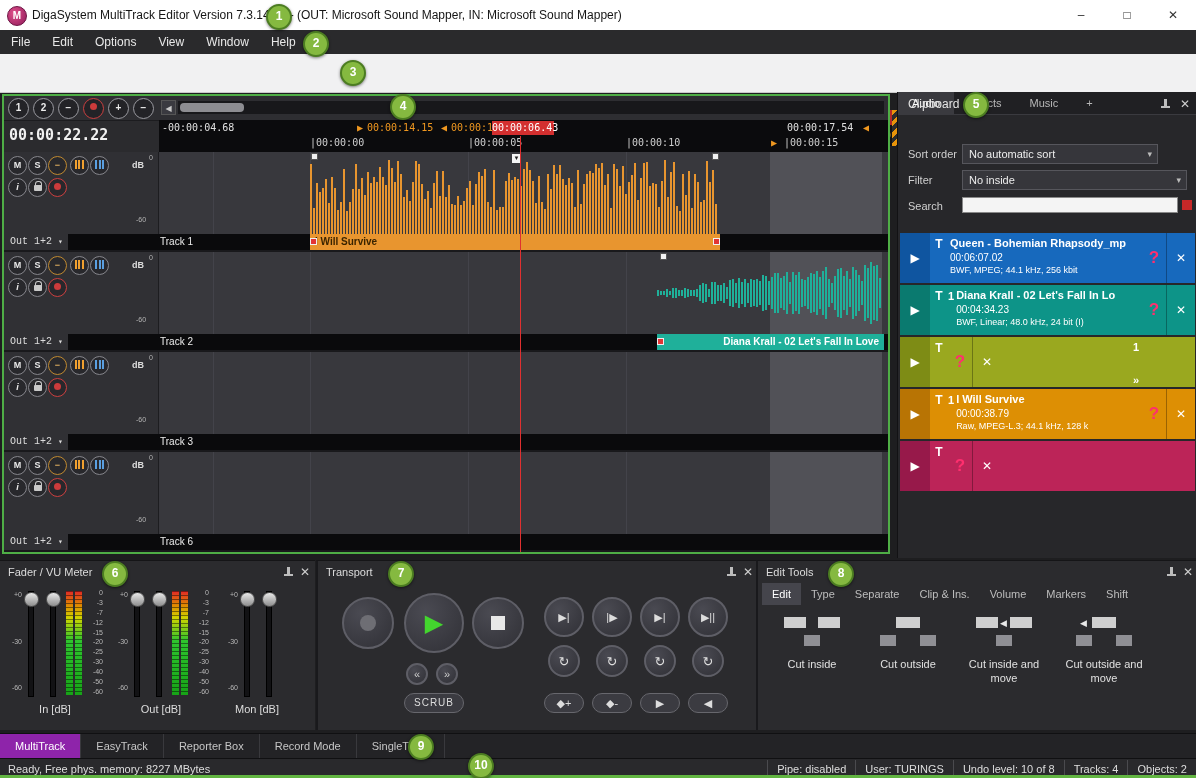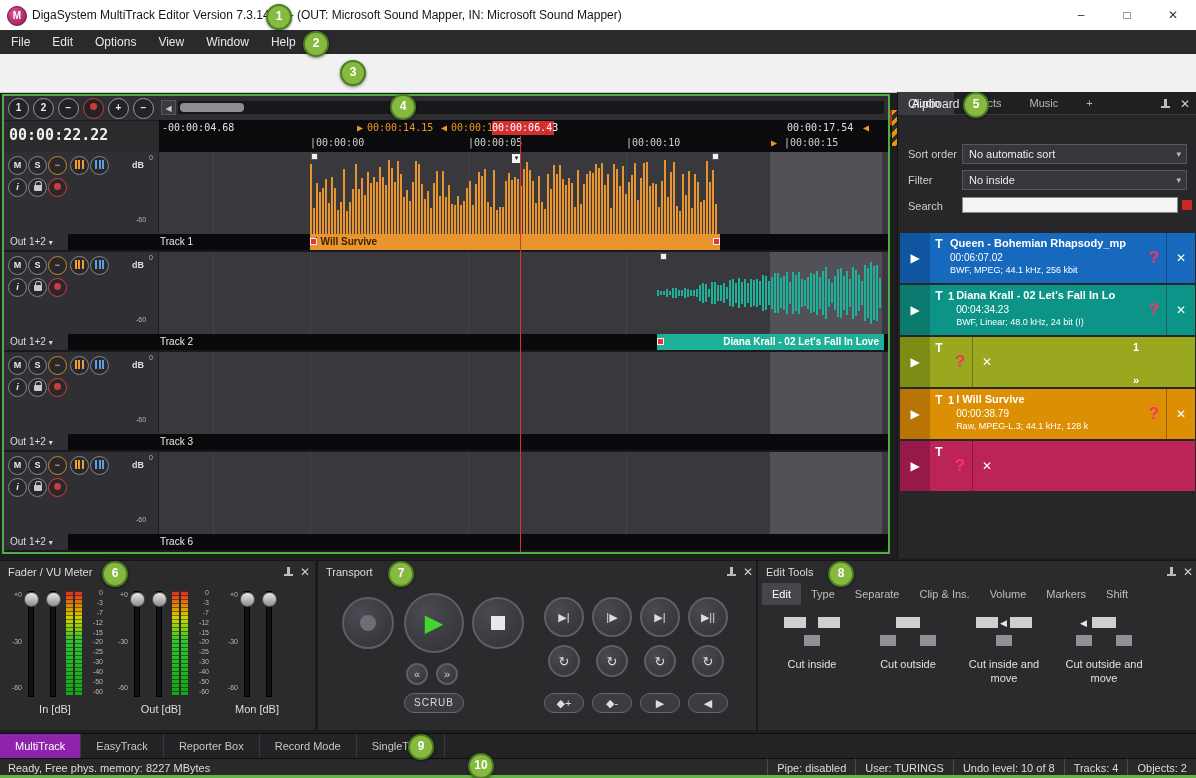--- a/index.html
+++ b/index.html
@@ -52,21 +52,21 @@
   .cbtn.rec{border-color:#cc4040;}
   .recdot{display:block;width:7px;height:7px;border-radius:50%;background:#cc3b3b;margin:4px auto 0;}
   .mbars{display:block;width:10px;height:9px;margin:3px auto 0;background:repeating-linear-gradient(to right,#f0a030 0 2px,transparent 2px 3.5px);}
   .mbars.blue{background:repeating-linear-gradient(to right,#5a9fe0 0 2px,transparent 2px 3.5px);}
   .lockico{display:block;position:relative;width:8px;height:6px;background:#c8c8c8;border-radius:1px;margin:6px auto 0;}
   .lockico:before{content:"";position:absolute;top:-4px;left:1px;width:5px;height:4px;border:1px solid #c8c8c8;border-bottom:none;border-radius:3px 3px 0 0;}
   .dbl{position:absolute;color:#b5b5b5;font-size:7px;}
   .lane{left:155px;top:0;width:729px;height:82px;background:#38383d;background-image:repeating-linear-gradient(to right,#43434a 0 1px,transparent 1px 158px);background-position:151px 0;}
   .liter{left:611px;top:0;width:112px;height:82px;background:#515157;}
   .labelstrip{left:0;top:82px;width:884px;height:16px;}
-  .outlbl{left:6px;top:0;font-size:10px;color:#dcdcdc;line-height:16px;}
+  .outlbl{left:6px;top:0;font-size:10px;color:#dcdcdc;line-height:16px;font-family:Liberation Mono, monospace;}
   .trackbar{left:64px;top:0;width:820px;height:16px;background:#0a0a0c;}
   .tname{left:92px;font-size:10px;color:#ececec;line-height:16px;}
   .cliplabel{top:0;height:16px;font-size:10px;line-height:16px;white-space:nowrap;overflow:hidden;box-sizing:border-box;}
   .handle-w{position:absolute;width:7px;height:7px;background:#f2f2f2;border:1px solid #555;box-sizing:border-box;}
   .handle-r{position:absolute;width:7px;height:7px;background:#e23535;border:1px solid #f0f0f0;box-sizing:border-box;}
   .wave{position:absolute;left:0;right:0;top:0;bottom:0;display:flex;align-items:flex-end;gap:1px;overflow:hidden;}
   .wave i{flex:0 0 2px;background:currentColor;}
   .wave.center{align-items:center;}
 
   
@@ -110,21 +110,21 @@
   .cutico{position:relative;width:56px;height:36px;margin:4px auto 6px;}
   .blk{position:absolute;background:#cfcfcf;}
   .blkd{position:absolute;background:#8f8f94;}
   .cutarrow{position:absolute;color:#e8e8e8;font-size:9px;line-height:10px;}
   .toollbl{text-align:center;font-size:11px;line-height:14px;}
 
   
   .btabs{left:0;top:733px;width:1196px;height:25px;background:#232326;display:flex;border-top:1px solid #101012;}
   .btab{height:25px;line-height:25px;font-size:11px;color:#c6c6c6;padding:0 15px;border-right:1px solid #39393d;}
   .btab.active{background:#8e24aa;color:#fff;}
-  .statusbar{left:0;top:758px;width:1196px;height:20px;background:#29292c;border-top:1px solid #101012;font-size:11px;color:#dedede;display:flex;}
+  .statusbar{left:0;top:758px;width:1196px;height:20px;background:#29292c;border-top:1px solid #101012;font-size:11px;color:#dedede;display:flex;align-items:center;}
   .sleft{line-height:19px;padding-left:8px;white-space:nowrap;}
   .sspacer{flex:1;}
   .ssg{line-height:19px;padding:0 9px;border-left:1px solid #4a4a4e;white-space:nowrap;}
   .greenline{left:0;top:775px;width:1196px;height:3px;background:#62b542;z-index:40;}
 
   .badge{position:absolute;width:22px;height:22px;border-radius:50%;background:#85b940;border:2px solid #4c7d21;color:#fff;font-size:12px;font-weight:bold;text-align:center;line-height:21px;z-index:50;box-shadow:0 1px 3px rgba(0,0,0,.5);}
 </style>
 </head>
 <body>
 
@@ -615,21 +615,21 @@
     <span class="abs ptitle" style="left:10px;top:0">Clipboard</span>
     <div class="pin" style="left:262px;top:6px"></div>
     <span class="xicon" style="left:282px;top:5px">✕</span>
     <div class="ptabs">
       <span class="ptab active">Audio</span>
       <span class="ptab">Effects</span>
       <span class="ptab">Music</span>
       <span class="ptab">+</span>
     </div>
     <span class="flabel" style="left:10px;top:56px">Sort order</span>
-    <div class="dd" style="left:64px;top:52px;width:225px"><span>No automatic sort</span><span class="ddcaret">▾</span></div>
+    <div class="dd" style="left:64px;top:52px;width:196px"><span>No automatic sort</span><span class="ddcaret">▾</span></div>
     <span class="flabel" style="left:10px;top:82px">Filter</span>
     <div class="dd" style="left:64px;top:78px;width:225px"><span>No inside</span><span class="ddcaret">▾</span></div>
     <span class="flabel" style="left:10px;top:108px">Search</span>
     <div class="abs" style="left:64px;top:105px;width:216px;height:16px;background:#f4f4f4;border:1px solid #888;box-sizing:border-box"></div>
     <div class="abs" style="left:284px;top:108px;width:10px;height:10px;background:#c62828"></div>
 
     <div class="cliprow" style="top: 141px; background-color: rgb(23, 105, 189);">
       <div class="crow-play" style="background-color: rgb(15, 85, 160);">
           <span>▶</span>
         </div>

